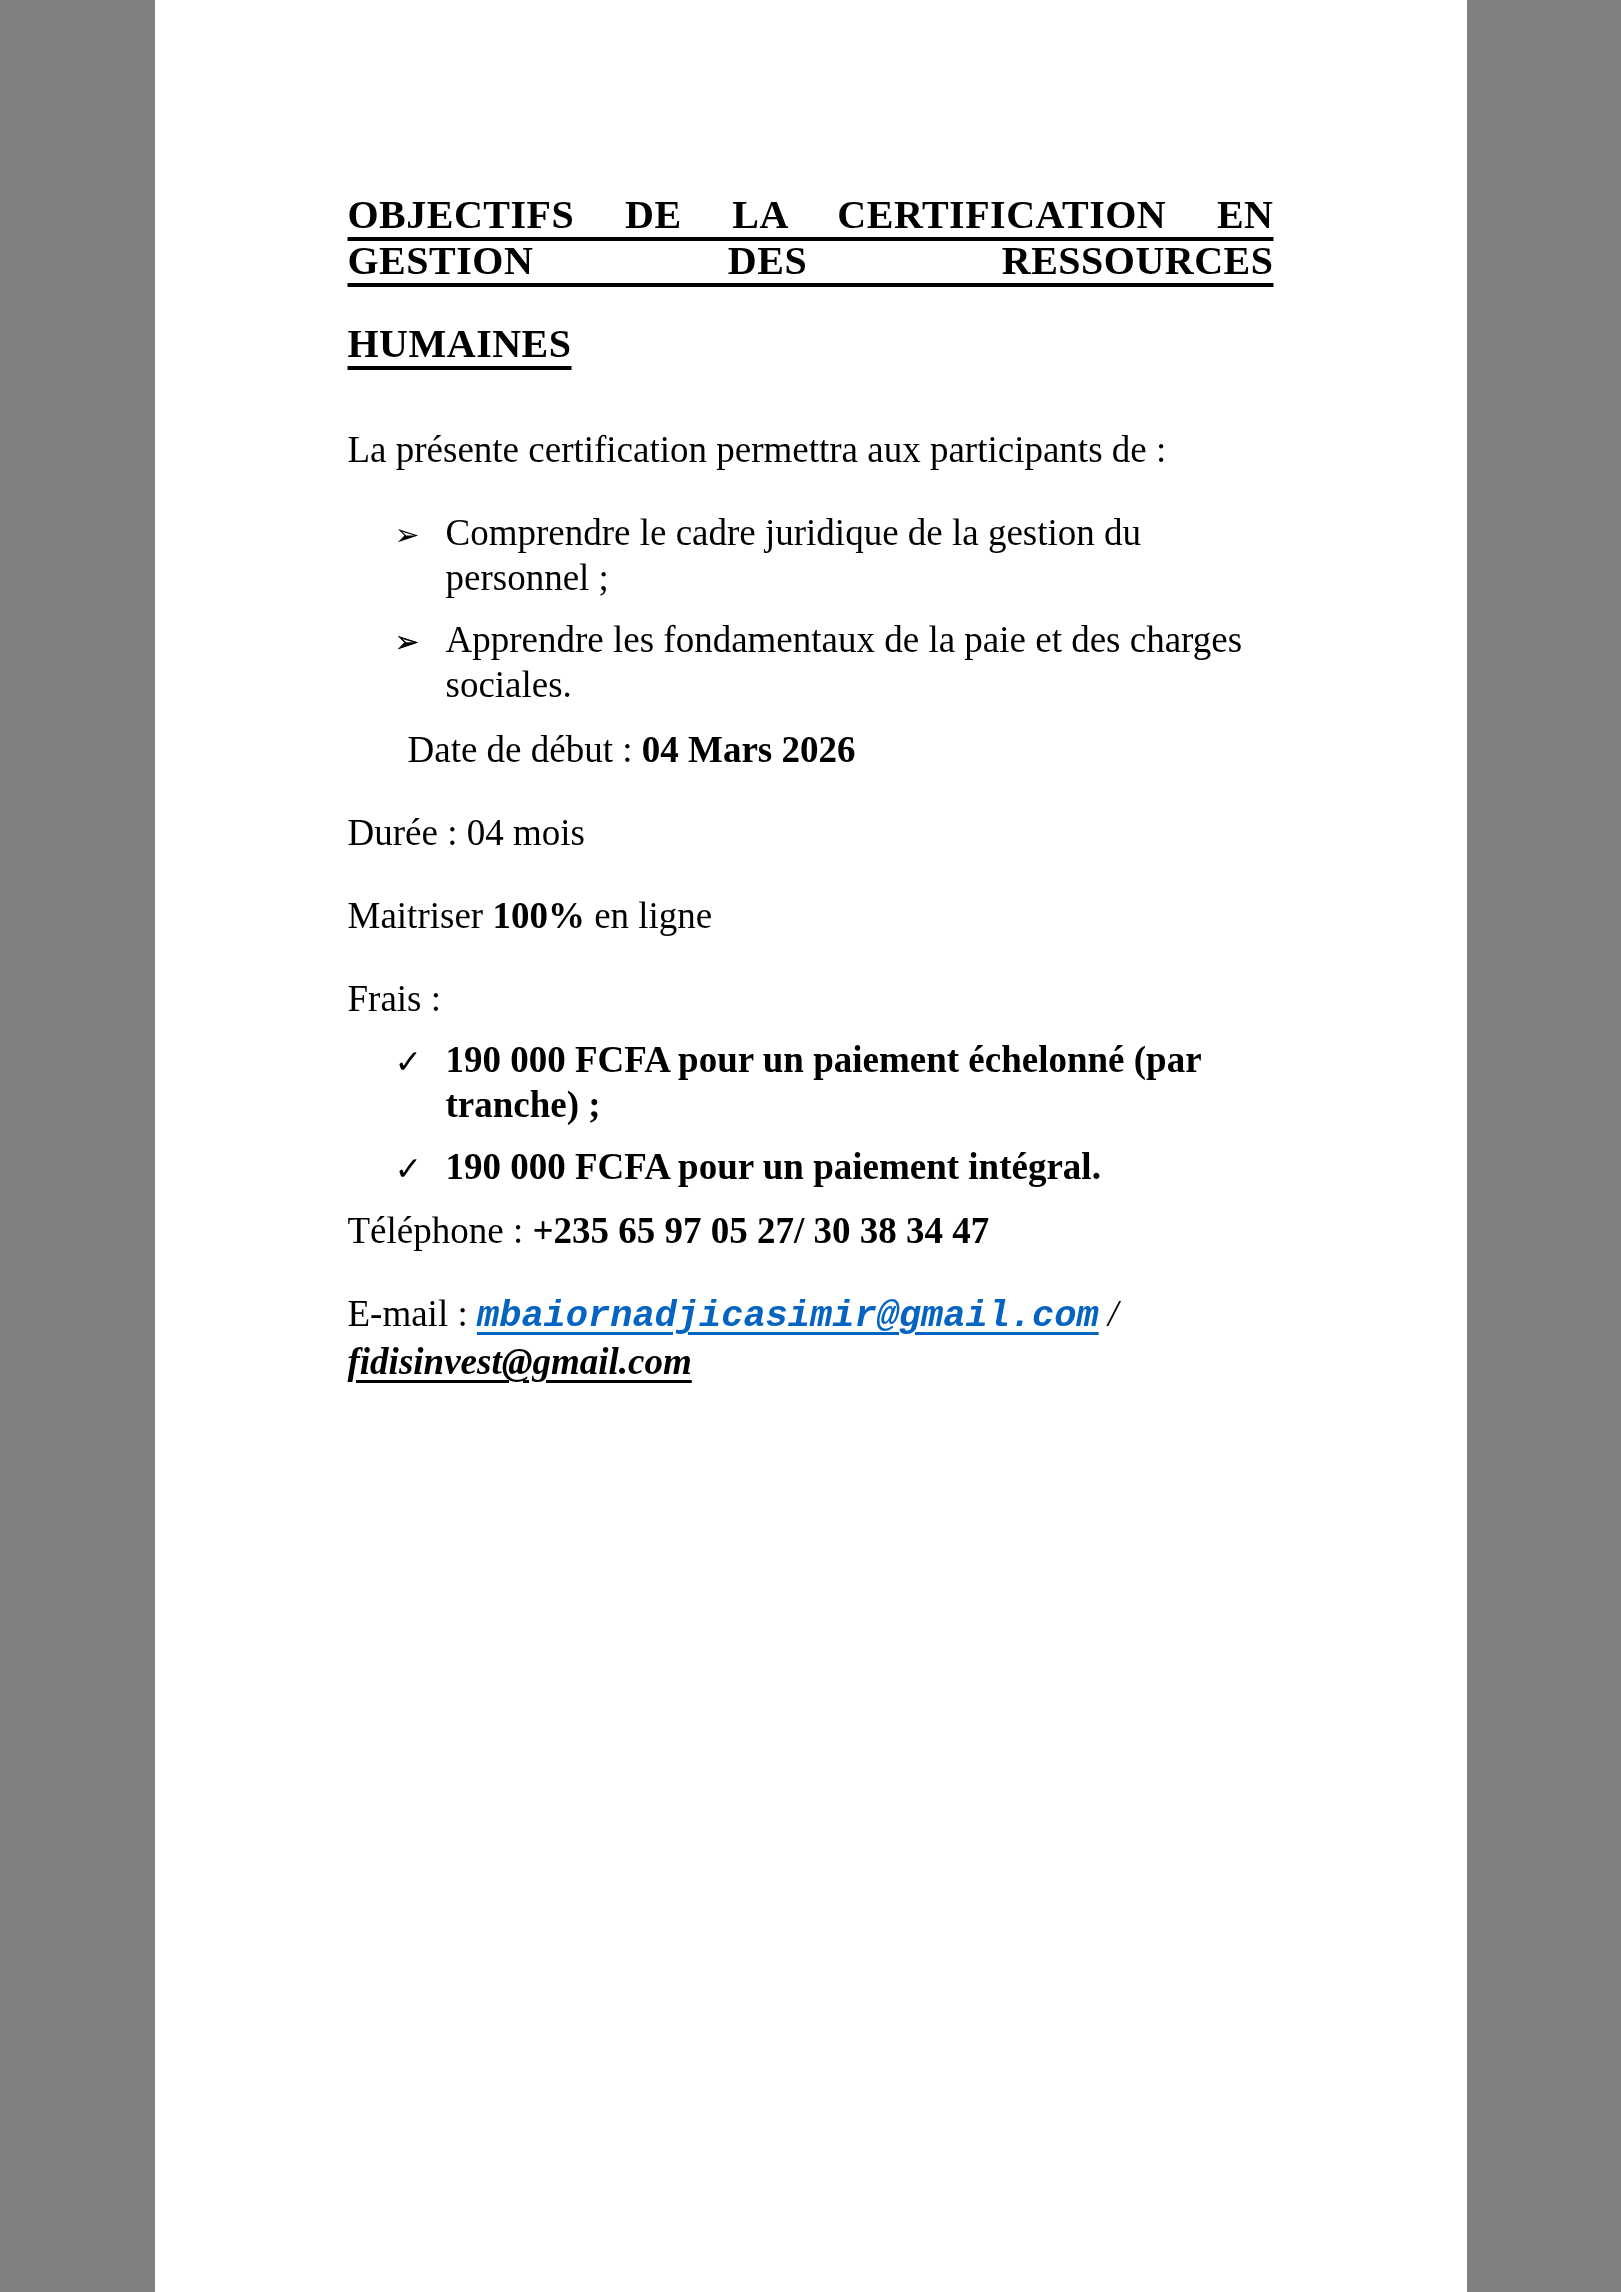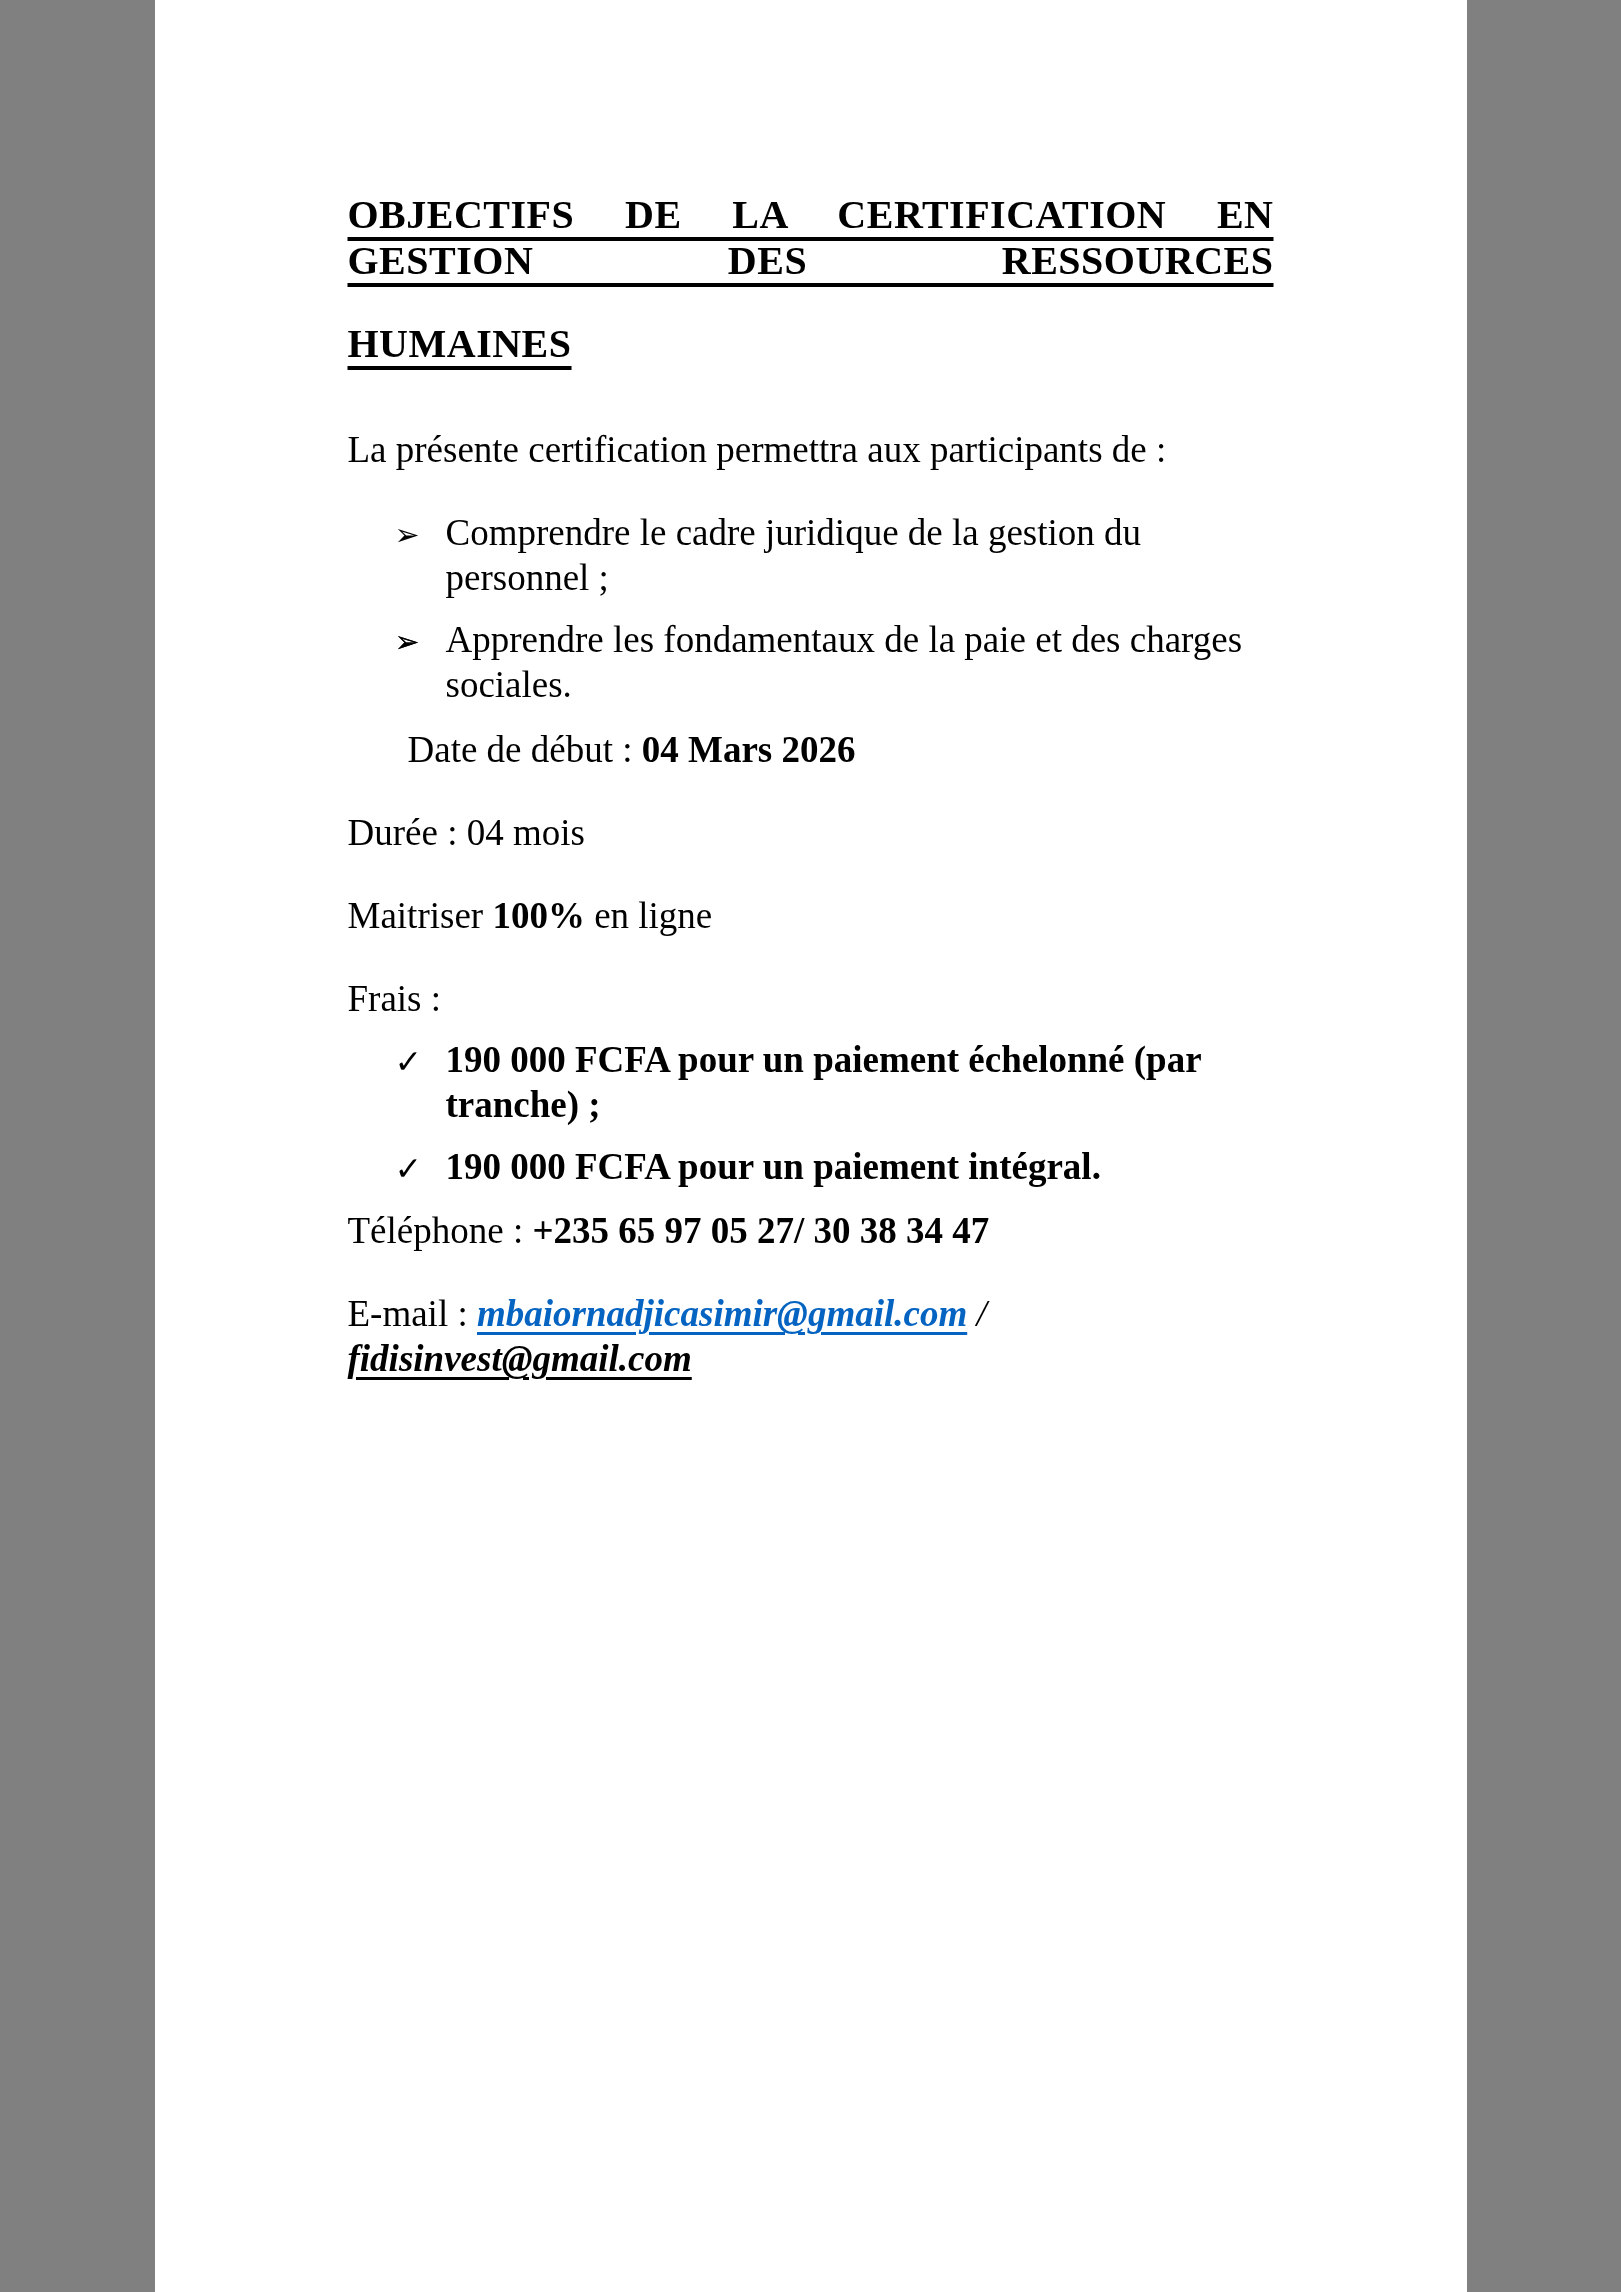--- a/index.html
+++ b/index.html
@@ -121,17 +121,17 @@
         <span>190 000 FCFA pour un paiement échelonné (par tranche) ;</span>
       </li>
       <li>
         <span class="bullet-marker">✓</span>
         <span>190 000 FCFA pour un paiement intégral.</span>
       </li>
     </ul>
 
     <p class="para"><span>Téléphone : </span><span class="bold">+235 65 97 05 27/ 30 38 34 47</span></p>
 
-    <p class="para"><span>E-mail : </span><a class="email-link" href="#" style="color: rgb(5, 99, 193);">mbaiornadjicasimir@gmail.com</a><span class="email-separator"> / </span><a class="email-link" href="#" style="color: #000000;">fidisinvest@gmail.com</a></p>
+    <p class="para"><span>E-mail : </span><a class="email-link" href="#" style="color: rgb(5, 99, 193); font-family: Liberation Mono, monospace;">mbaiornadjicasimir@gmail.com</a><span class="email-separator"> / </span><a class="email-link" href="#" style="color: #000000;">fidisinvest@gmail.com</a></p>
 
   </div>
 </div>
 
 
 </body></html>

